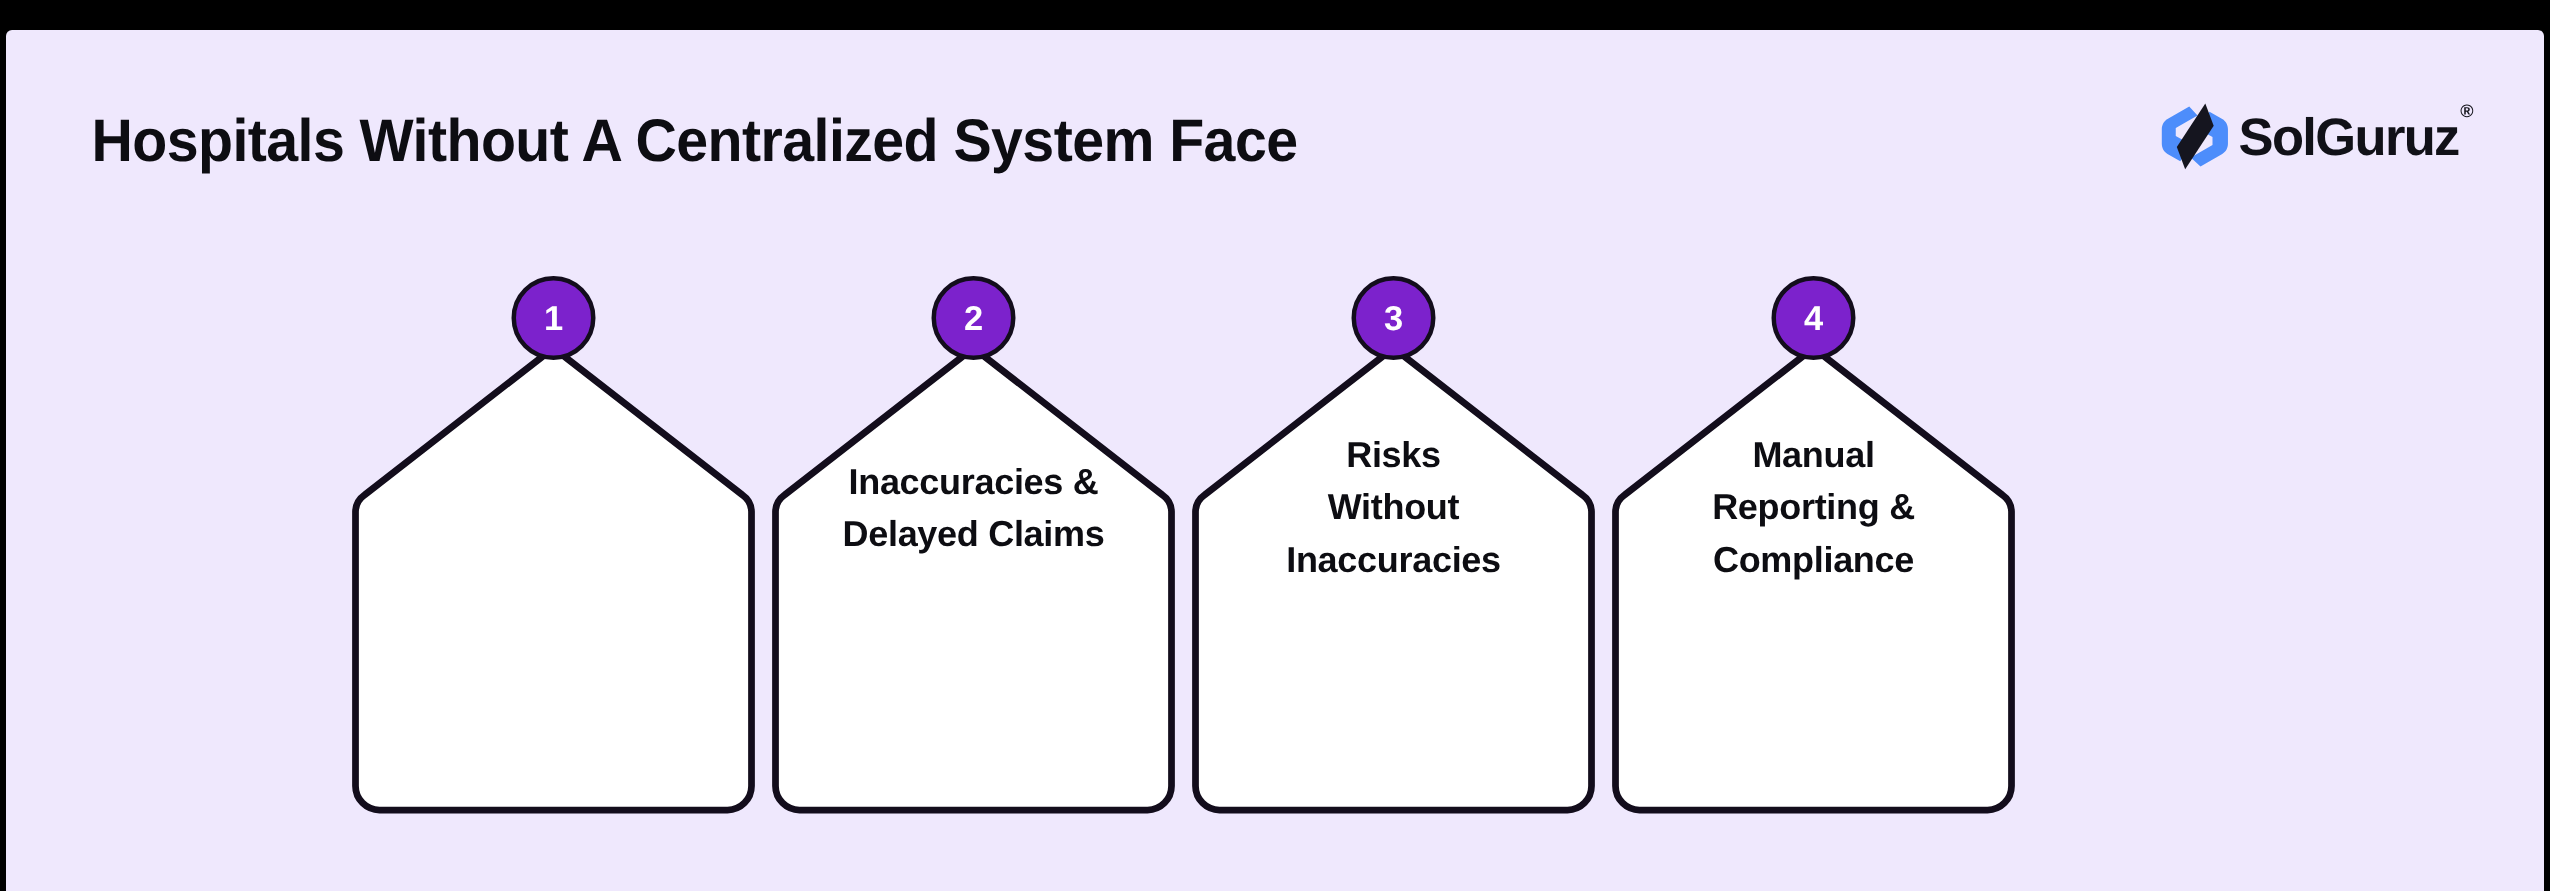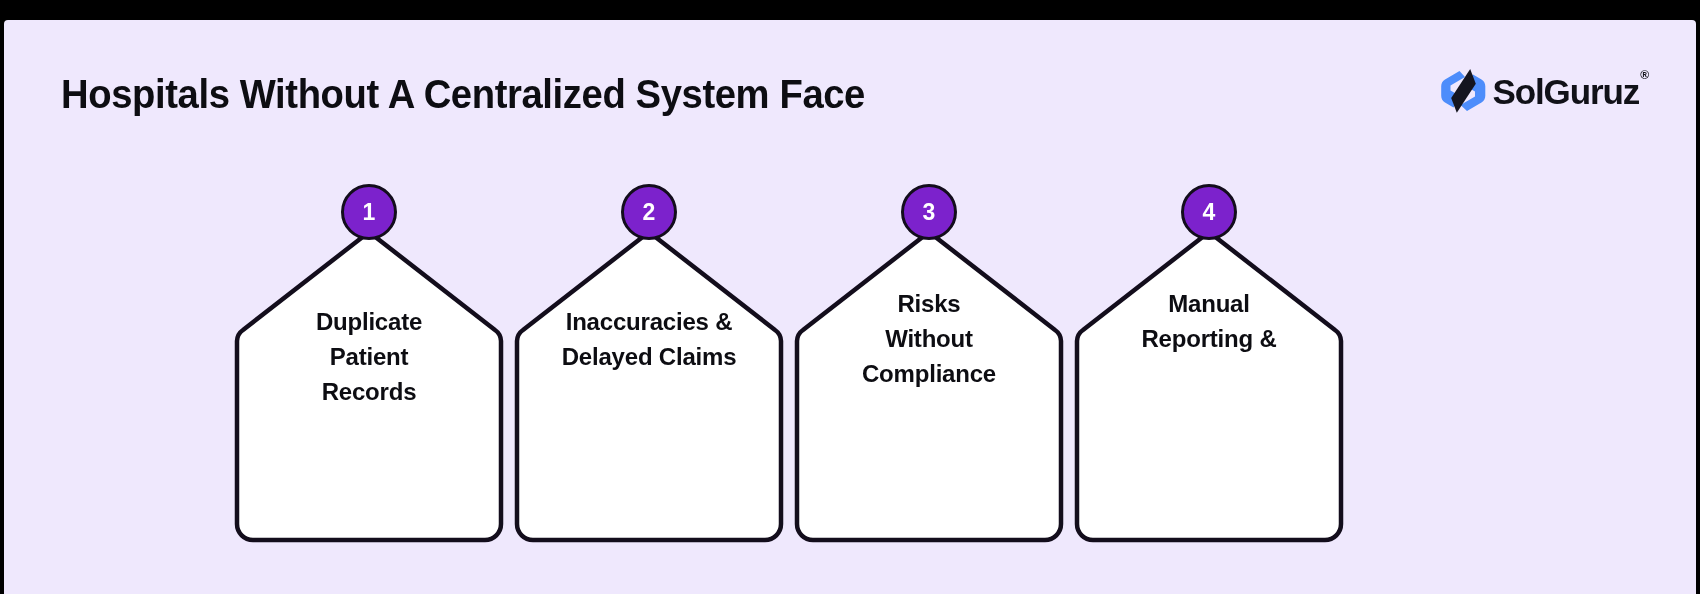--- a/index.html
+++ b/index.html
@@ -178,25 +178,20 @@
       </div>
     </div>
 
     <div id="cards-row">
 
       <div class="card card-1">
         <svg class="card-shape" viewBox="0 0 280 372">
           <path d="M140 60 L266 158 A14 14 0 0 1 272 169 L272 352 A16 16 0 0 1 256 368 L24 368 A16 16 0 0 1 8 352 L8 169 A14 14 0 0 1 14 158 Z" fill="#ffffff" stroke="#130d1c" stroke-width="4.5" stroke-linejoin="round"></path>
         </svg>
         <div class="card-badge">1</div>
-        <div class="card-label">
-          <span class="line">Duplicate</span>
-          <span class="line">Patient</span>
-          <span class="line">Records</span>
-        </div>
       </div>
 
       <div class="card card-2">
         <svg class="card-shape" viewBox="0 0 280 372">
           <path d="M140 60 L266 158 A14 14 0 0 1 272 169 L272 352 A16 16 0 0 1 256 368 L24 368 A16 16 0 0 1 8 352 L8 169 A14 14 0 0 1 14 158 Z" fill="#ffffff" stroke="#130d1c" stroke-width="4.5" stroke-linejoin="round"></path>
         </svg>
         <div class="card-badge">2</div>
         <div class="card-label">
           <span class="line">Inaccuracies &amp;</span>
           <span class="line">Delayed Claims</span>
@@ -204,30 +199,31 @@
       </div>
 
       <div class="card card-3">
         <svg class="card-shape" viewBox="0 0 280 372">
           <path d="M140 60 L266 158 A14 14 0 0 1 272 169 L272 352 A16 16 0 0 1 256 368 L24 368 A16 16 0 0 1 8 352 L8 169 A14 14 0 0 1 14 158 Z" fill="#ffffff" stroke="#130d1c" stroke-width="4.5" stroke-linejoin="round"></path>
         </svg>
         <div class="card-badge">3</div>
         <div class="card-label" style="top:114px;">
           <span class="line">Risks</span>
           <span class="line">Without</span>
-          <span class="line">Compliance</span>
+          <span class="line">Inaccuracies</span>
         </div>
       </div>
 
       <div class="card card-4">
         <svg class="card-shape" viewBox="0 0 280 372">
           <path d="M140 60 L266 158 A14 14 0 0 1 272 169 L272 352 A16 16 0 0 1 256 368 L24 368 A16 16 0 0 1 8 352 L8 169 A14 14 0 0 1 14 158 Z" fill="#ffffff" stroke="#130d1c" stroke-width="4.5" stroke-linejoin="round"></path>
         </svg>
         <div class="card-badge">4</div>
         <div class="card-label" style="top:114px;">
           <span class="line">Manual</span>
           <span class="line">Reporting &amp;</span>
+          <span class="line">Compliance</span>
         </div>
       </div>
 
     </div>
   </div>
 </div>
 
 </body></html>

